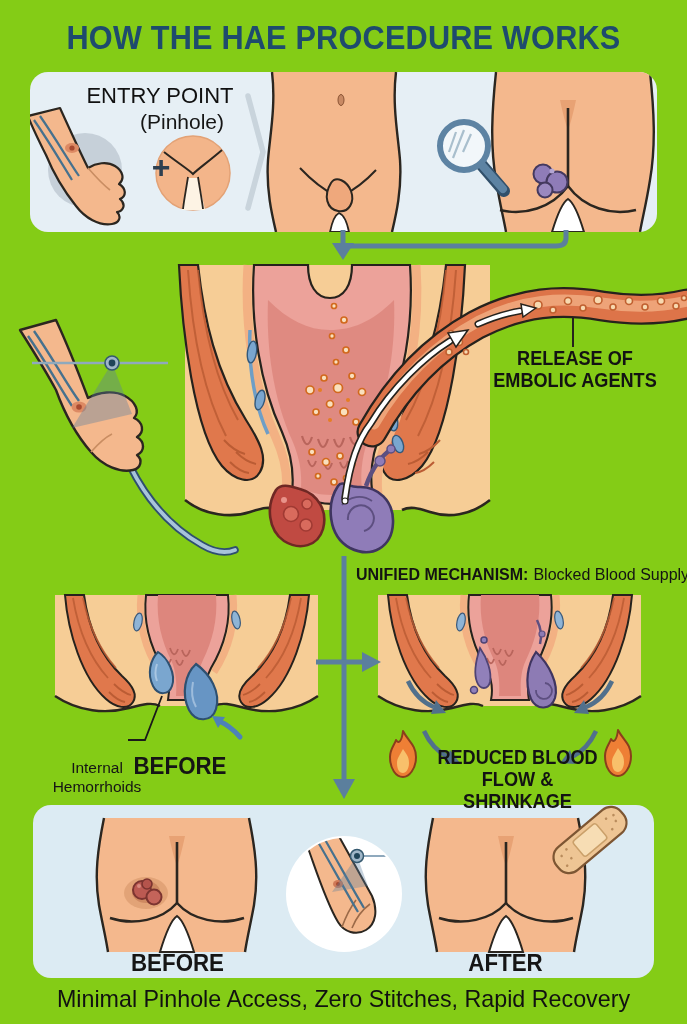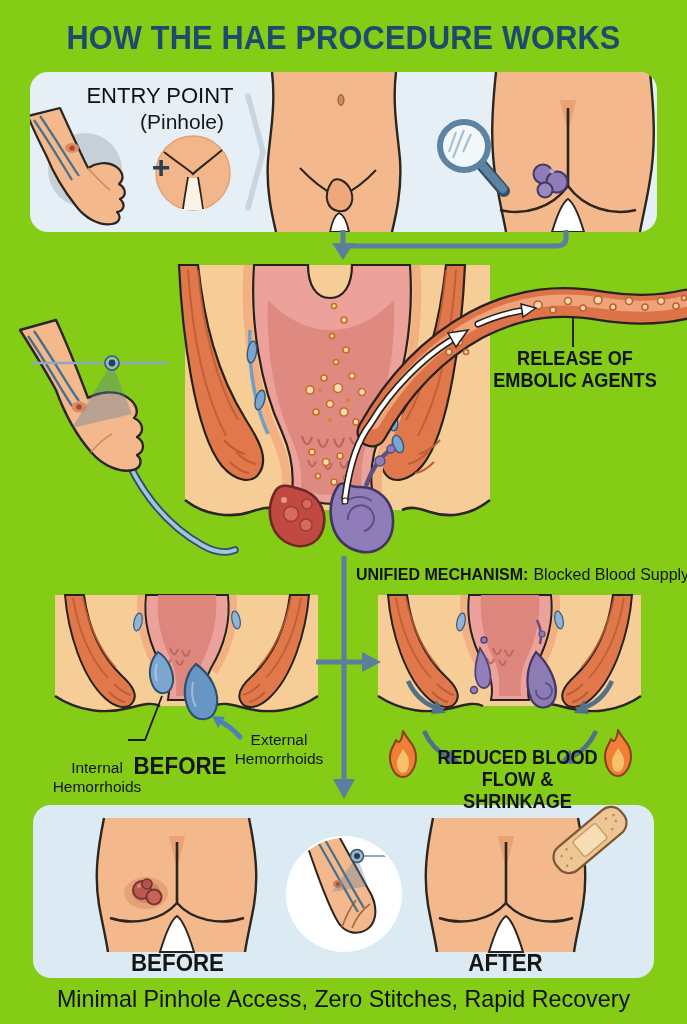--- a/index.html
+++ b/index.html
@@ -351,21 +351,20 @@
 
   <div id="entry-heading" class="t ctr">ENTRY POINT</div>
   <div id="entry-sub" class="t ctr">(Pinhole)</div>
   <div id="plus" class="t ctr">+</div>
 
   <div id="release-label" class="t ctr cond">RELEASE OF EMBOLIC AGENTS</div>
 
   <div id="mechanism" class="t"><span class="b8">UNIFIED MECHANISM:</span><span class="rest">Blocked Blood Supply</span></div>
 
   <div id="internal-label" class="t ctr">Internal Hemorrhoids</div>
-  <div id="external-label" class="t ctr">External Hemorrhoids</div>
   <div id="before-mid" class="t ctr cond">BEFORE</div>
   <div id="reduced-label" class="t ctr cond">REDUCED BLOOD FLOW &amp; SHRINKAGE</div>
 
   <div id="before-bottom" class="t ctr cond">BEFORE</div>
   <div id="after-bottom" class="t ctr cond">AFTER</div>
 
   <div id="tagline" class="t ctr cond97">Minimal Pinhole Access, Zero Stitches, Rapid Recovery</div>
 </div>
 
 </body></html>

